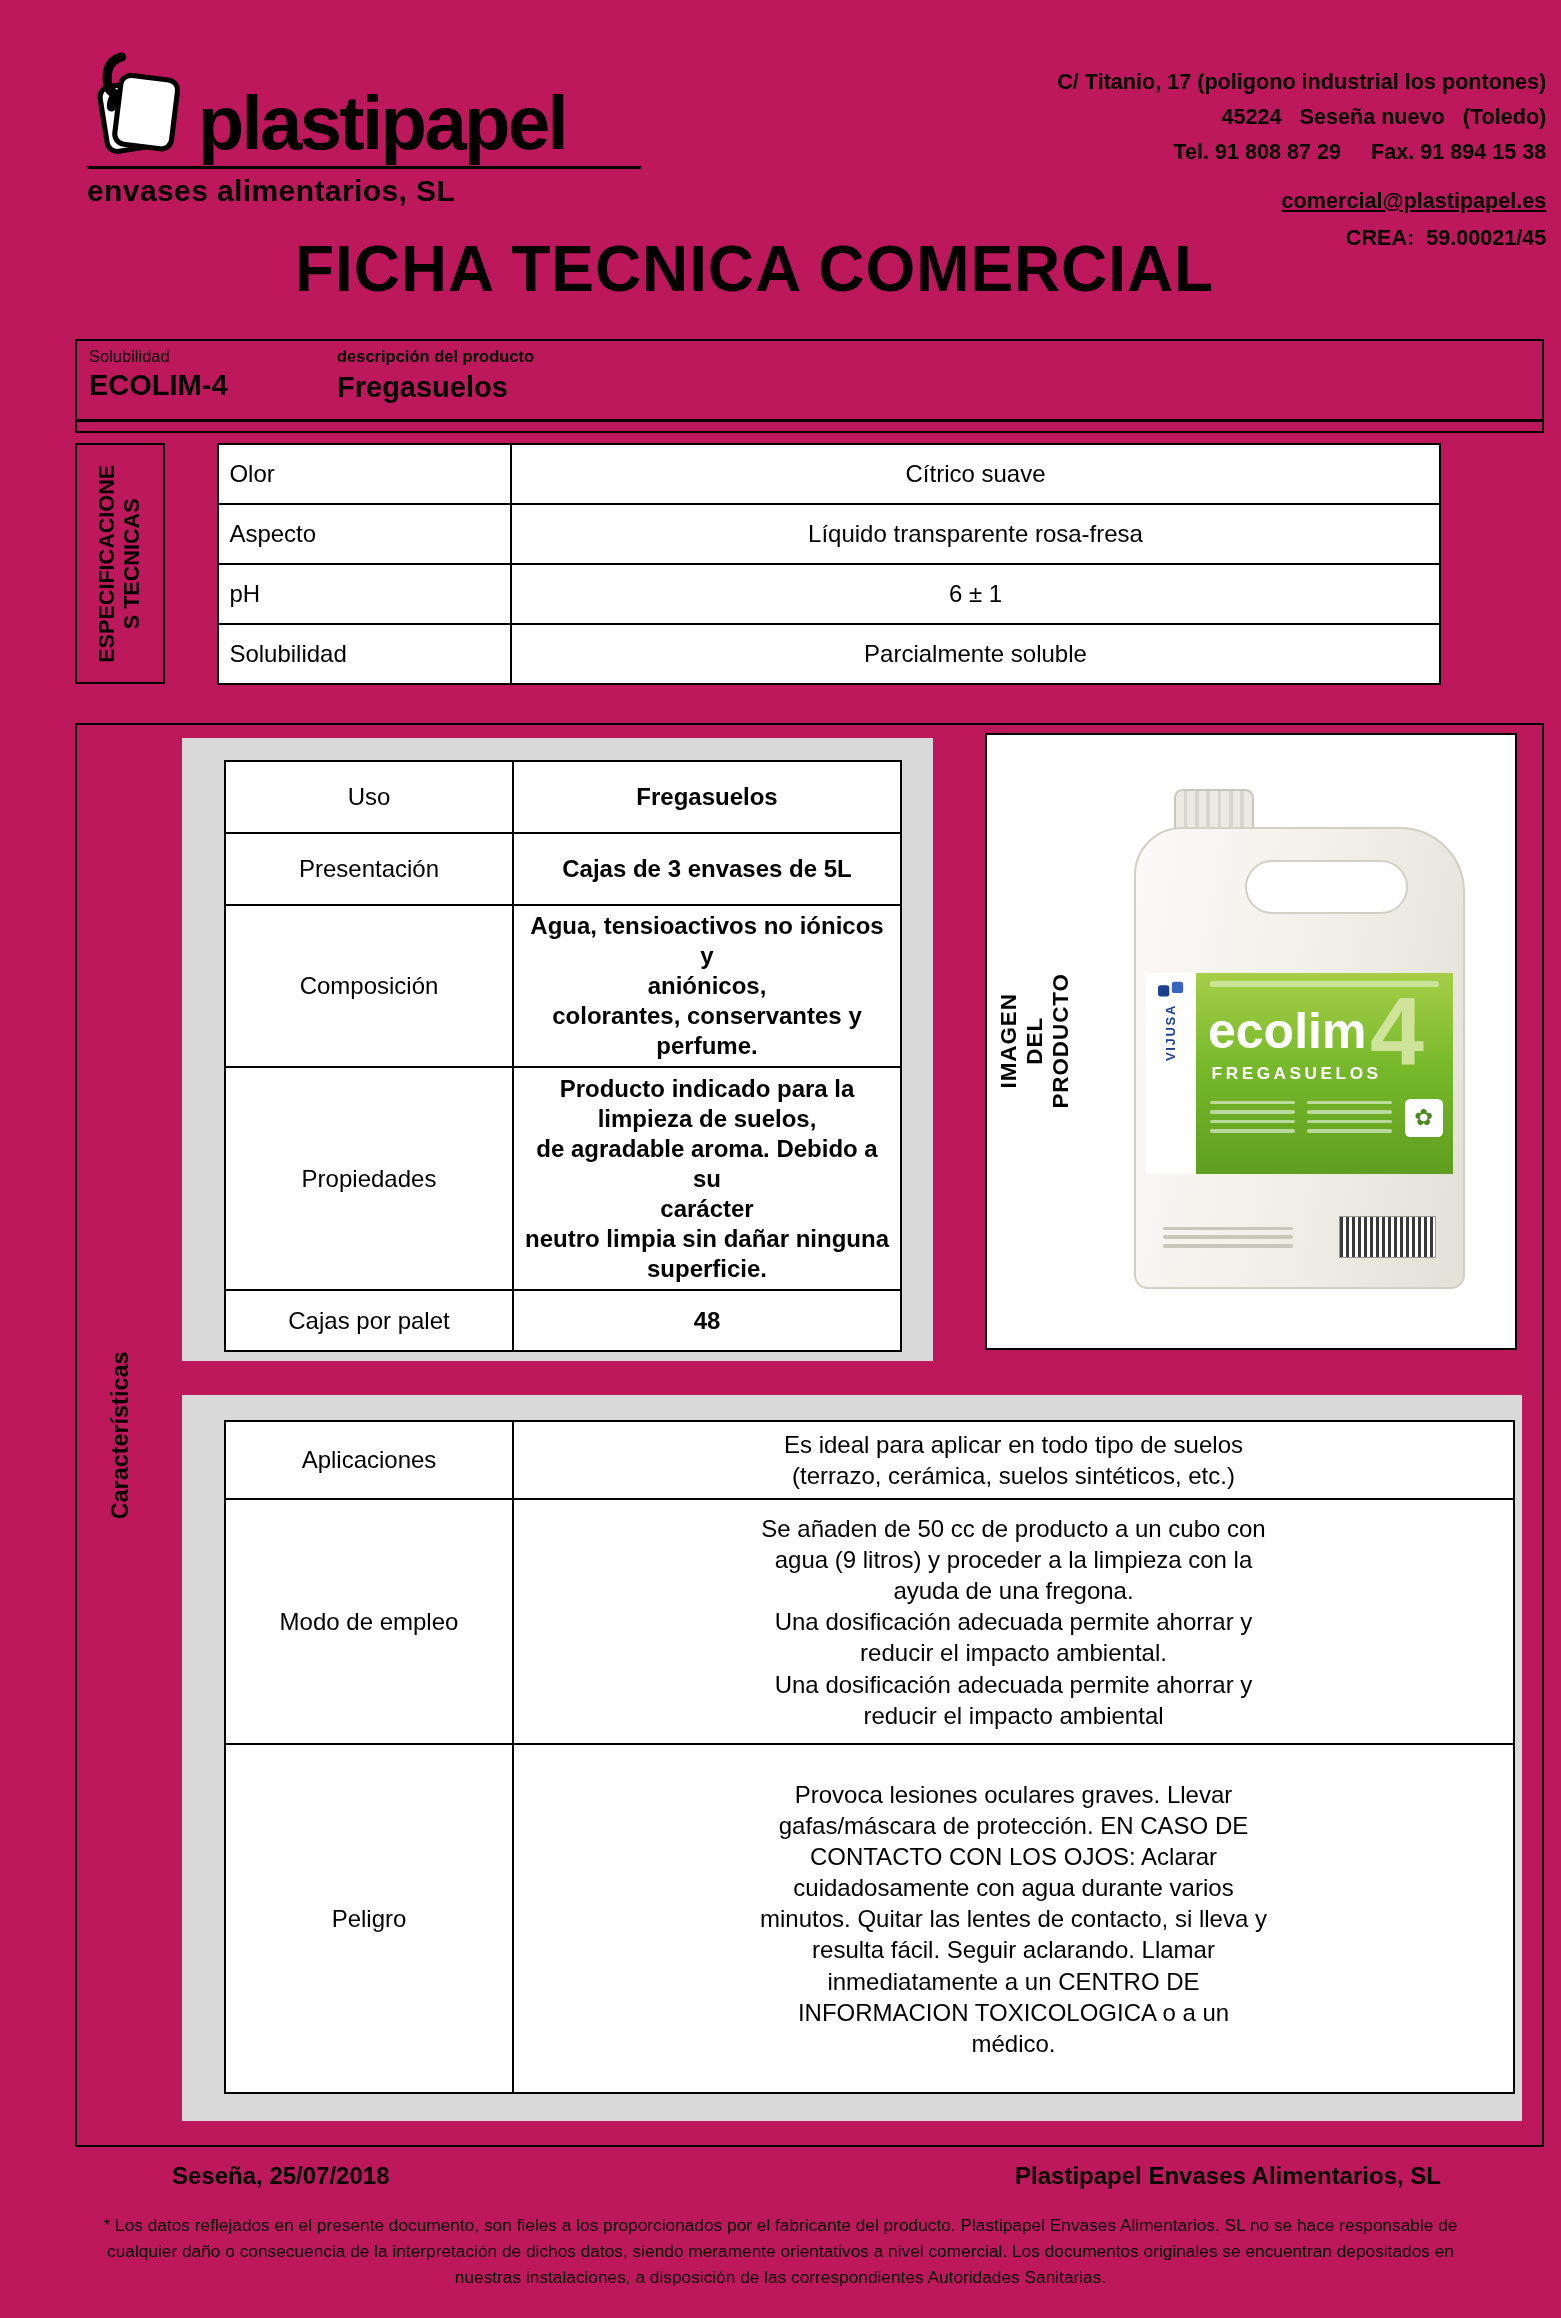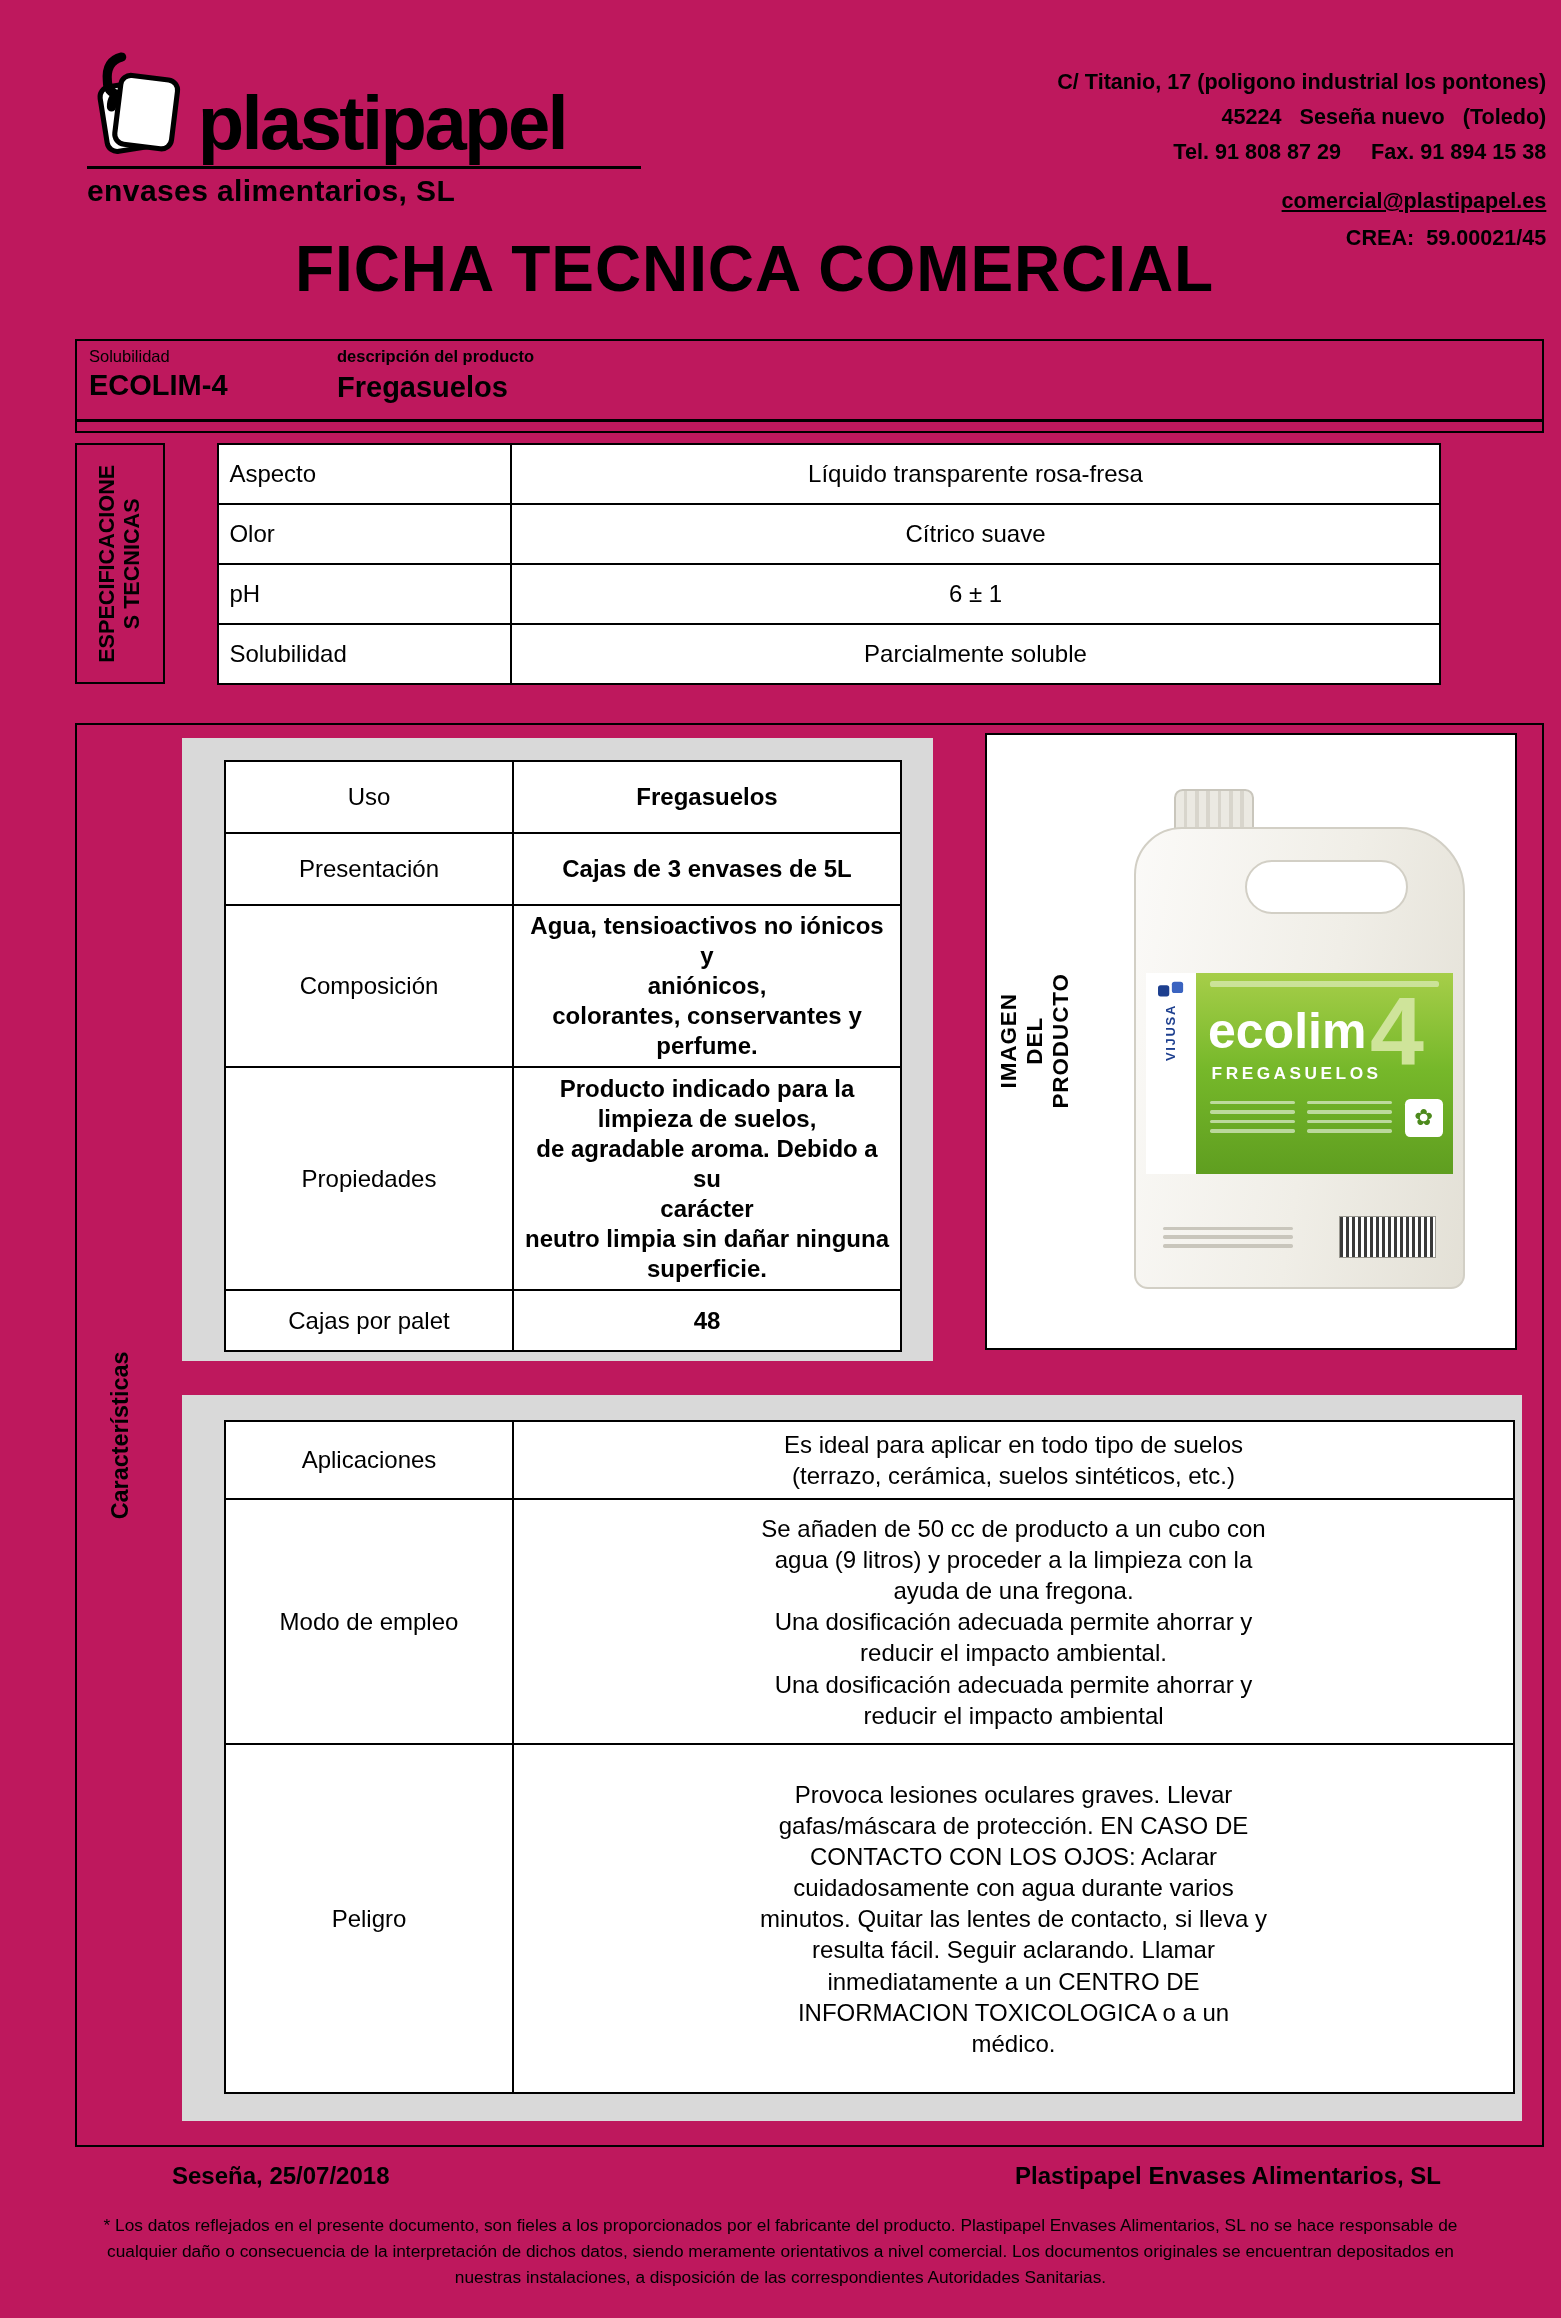--- a/index.html
+++ b/index.html
@@ -205,26 +205,26 @@
       </div>
   </div>
 
   <table class="sheet specs-table">
     <colgroup>
         <col style="width:293px">
         <col>
       </colgroup>
     <tbody>
       <tr>
+        <td class="lab">Olor</td>
+        <td class="val">Cítrico suave</td>
+      </tr>
+      <tr>
         <td class="lab">Aspecto</td>
         <td class="val">Líquido transparente rosa-fresa</td>
-      </tr>
-      <tr>
-        <td class="lab">Olor</td>
-        <td class="val">Cítrico suave</td>
       </tr>
       <tr>
         <td class="lab">pH</td>
         <td class="val">6 ± 1</td>
       </tr>
       <tr>
         <td class="lab">Solubilidad</td>
         <td class="val">Parcialmente soluble</td>
       </tr>
     </tbody>

